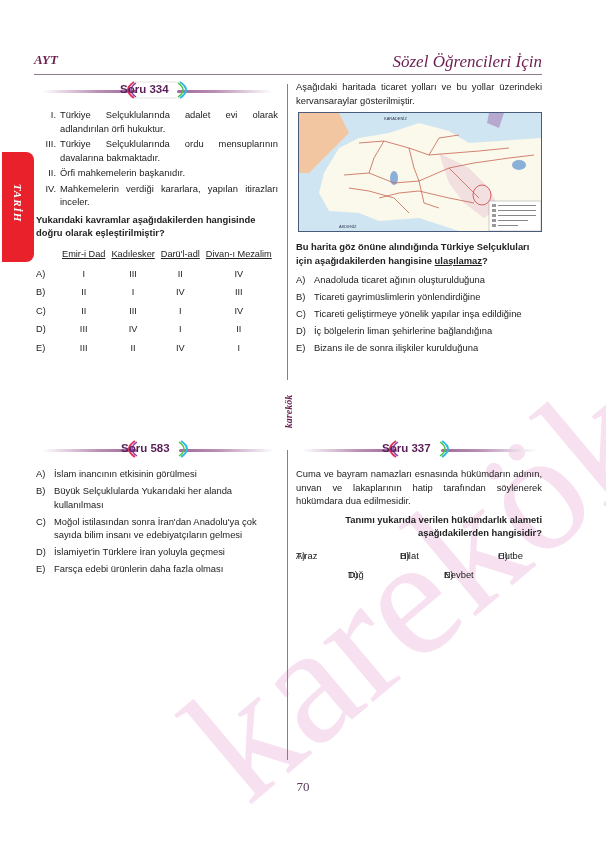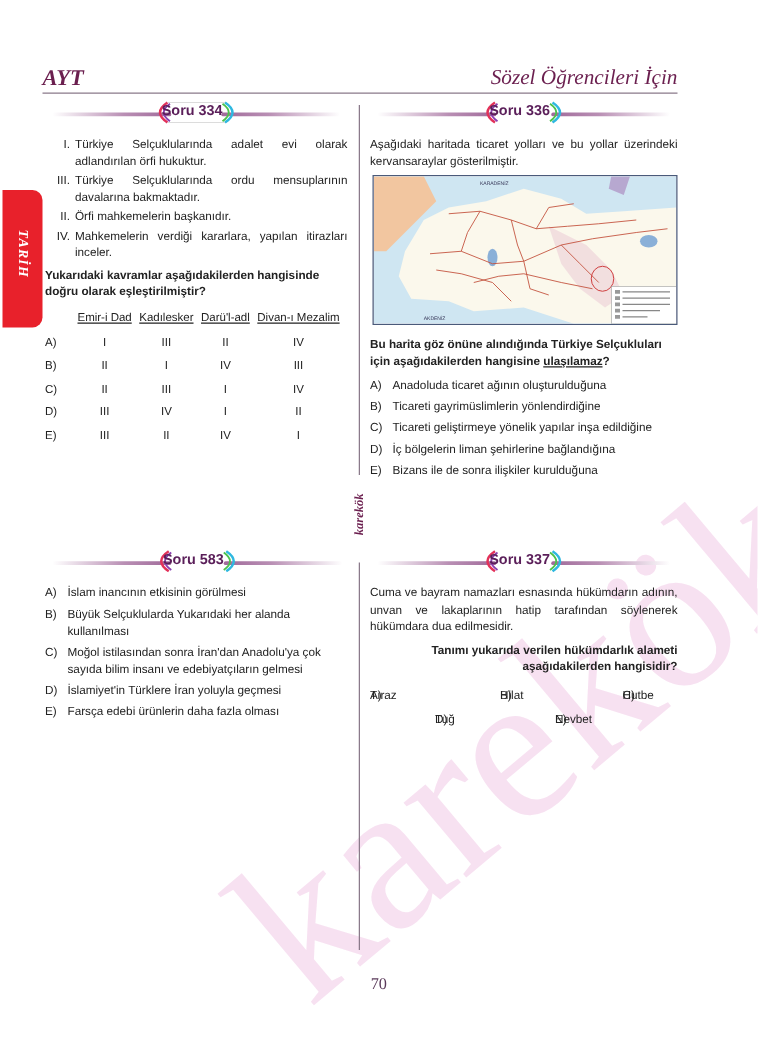--- a/index.html
+++ b/index.html
@@ -1,33 +1,33 @@
 <!DOCTYPE html>
 <html><head>
 <meta charset="utf-8">
 <style>
   html, body { margin:0; padding:0; }
   body { width:606px; height:850px; background:#ffffff; position:relative; overflow:hidden;
          font-family:"Liberation Sans", sans-serif; color:#222; }
   .watermark { position:absolute; left:0; top:0; width:606px; height:850px; pointer-events:none; z-index:0; }
   .header { position:absolute; left:34px; top:48px; width:508px; height:26px; border-bottom:1px solid #8a7a8a; }
-  .header .left { position:absolute; left:0; top:4px; font-family:"Liberation Serif", serif; font-style:italic; font-weight:bold; font-size:18px; color:#6b1f4f; }
+  .header .left { position:absolute; left:0; top:4px; font-family:"Liberation Serif", serif; font-style:italic; font-weight:bold; font-size:13px; color:#6b1f4f; }
   .header .right { position:absolute; right:0; top:4px; font-family:"Liberation Serif", serif; font-style:italic; font-size:17px; color:#6b1f4f; }
   .divider { position:absolute; left:287px; top:84px; width:1px; height:676px; background:#8a7a8a; z-index:1; }
   .karekok-side { position:absolute; left:280px; top:380px; width:14px; height:70px; background:#fff; z-index:2; }
   .karekok-side span { position:absolute; left:-22px; top:26px; transform:rotate(-90deg); font-family:"Liberation Serif", serif; font-style:italic; font-weight:bold; font-size:10px; color:#6b1f4f; white-space:nowrap; width:60px; text-align:center; }
   .tab { position:absolute; left:2px; top:152px; width:32px; height:110px; background:#e8212b; border-radius:0 8px 8px 0; z-index:2; }
   .tab span { position:absolute; left:-14px; top:45px; width:60px; text-align:center; transform:rotate(90deg); color:#fff; font-family:"Liberation Serif", serif; font-style:italic; font-weight:bold; font-size:11px; letter-spacing:1px; }
   .q { position:absolute; z-index:3; font-size:9.4px; line-height:13.5px; }
   .banner { position:relative; height:22px; margin-bottom:6px; }
   .banner .line { position:absolute; top:10px; height:3px; border-radius:2px; }
   .banner .line.l { left:6px; width:95px; background:linear-gradient(to right, #ffffff, #b98fb4 60%, #a06a9a); }
   .banner .line.r { right:6px; width:95px; background:linear-gradient(to left, #ffffff, #b98fb4 60%, #a06a9a); }
   .banner .pill { position:absolute; left:50%; top:0; transform:translateX(-50%); width:74px; height:20px; }
-  .banner .pill .txt { position:absolute; left:0; right:16px; top:3px; text-align:right; font-size:11.5px; font-weight:bold; color:#5a1e59; }
+  .banner .pill .txt { position:absolute; left:0; right:0; top:3px; text-align:left; font-size:11.5px; font-weight:bold; color:#5a1e59; }
   .roman { display:flex; margin-bottom:2px; }
   .roman .n { width:20px; text-align:right; padding-right:4px; flex-shrink:0; }
   .roman .t { flex:1; text-align:justify; }
   .stem { font-weight:bold; margin-top:4px; margin-bottom:6px; }
   .stem u { text-decoration:underline; }
   table.match { border-collapse:collapse; font-size:9.2px; margin-left:0; }
   table.match th { font-weight:normal; text-decoration:underline; padding:2px 3px 4px; text-align:left; }
   table.match td { padding:2.5px 3px; text-align:center; height:13px; }
   table.match td.lbl { text-align:left; width:20px; padding-left:0; }
   .opt { display:flex; margin-bottom:3.5px; }
@@ -137,33 +137,20 @@
           <td>III</td>
           <td>II</td>
           <td>IV</td>
           <td>I</td>
         </tr>
     </tbody>
   </table>
 </div>
 
 <div class="q" style="left:296px; top:80px; width:246px;">
-  <div class="banner">
-    <div class="line l"></div>
-      <div class="line r"></div>
-    <svg class="pill" viewBox="0 0 74 20">
-      <path d="M14 2 Q2 10 14 18" stroke="#e2325a" stroke-width="2" fill="none"></path>
-      <path d="M16 3 Q6 10 16 17" stroke="#8a3fb0" stroke-width="1.5" fill="none"></path>
-      <path d="M60 2 Q72 10 60 18" stroke="#2fb8e0" stroke-width="2" fill="none"></path>
-      <path d="M58 3 Q68 10 58 17" stroke="#4cc24c" stroke-width="1.5" fill="none"></path>
-    </svg>
-    <div class="pill">
-        <div class="txt">Soru 336</div>
-      </div>
-  </div>
   <div class="p">Aşağıdaki haritada ticaret yolları ve bu yollar üzerindeki kervansaraylar gösterilmiştir.</div>
   <div class="map">
     <svg width="242" height="118" viewBox="0 0 242 118">
       <rect width="242" height="118" fill="#cfe6f2"></rect>
       <path d="M0 0 L40 0 L50 20 L30 40 L10 60 L0 60 Z" fill="#f2c6a0"></path>
       <path d="M40 35 L60 25 L90 20 L120 10 L150 18 L170 30 L200 28 L242 25 L242 118 L160 118 L120 105 L80 108 L60 100 L30 98 L20 80 L25 60 Z" fill="#fbf8ec"></path>
       <path d="M140 40 L170 55 L190 75 L200 95 L185 105 L165 90 L150 70 Z" fill="#f0d8dc" opacity="0.8"></path>
       <path d="M190 0 L205 0 L200 15 L188 10 Z" fill="#b7a8d0"></path>
       <ellipse cx="220" cy="52" rx="7" ry="5" fill="#8ab0d8"></ellipse>
       <ellipse cx="95" cy="65" rx="4" ry="7" fill="#8ab0d8"></ellipse>

